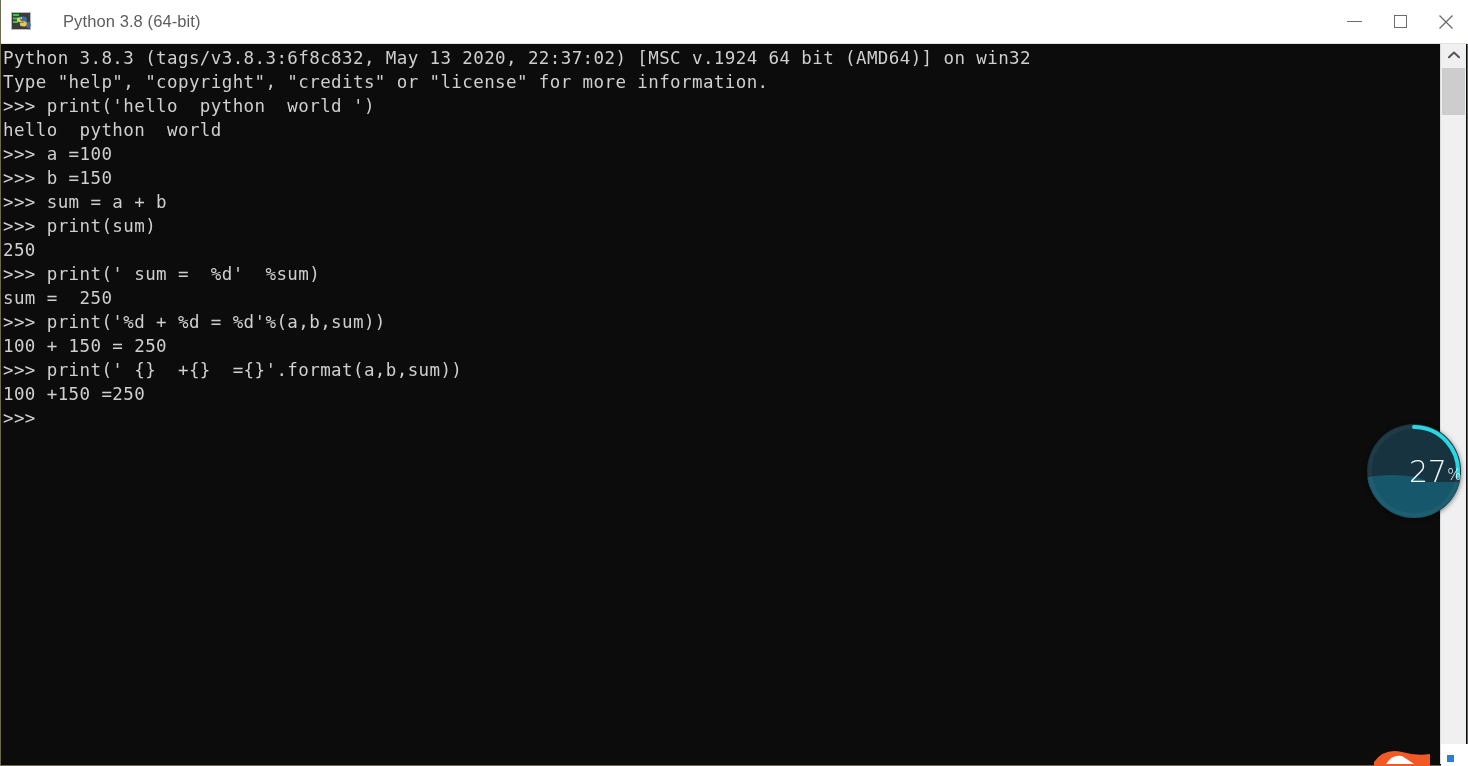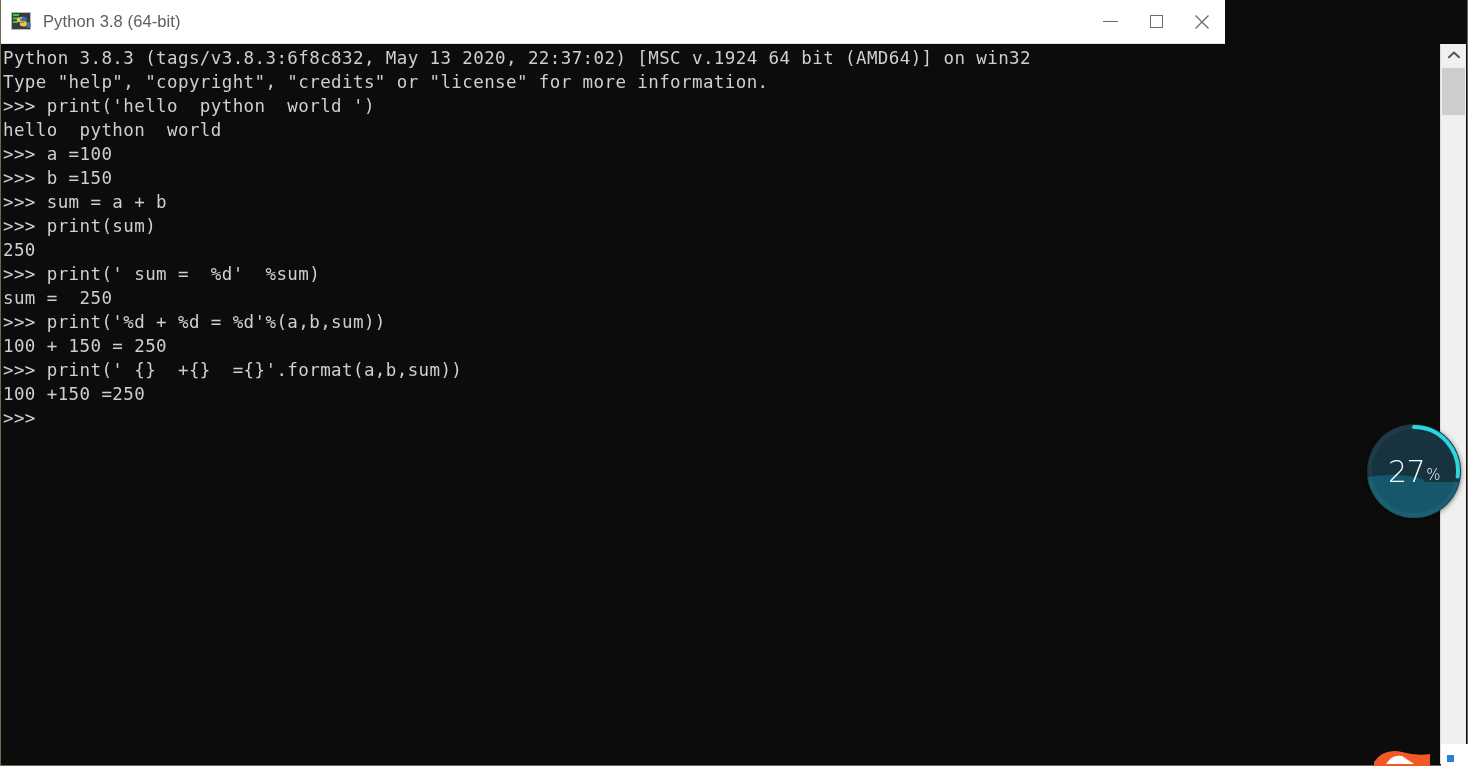--- a/index.html
+++ b/index.html
@@ -23,27 +23,28 @@
     background: #0c0c0c;
     box-sizing: border-box;
     border: 1px solid #6e6a52;
     border-top: none;
   }
 
   
   #title-bar {
     position: absolute;
     left: 0; top: 0;
-    width: 1224px;
+    width: 1468px;
     height: 44px;
     background: #ffffff;
     border-bottom: 1px solid #e3e3e3;
     display: flex;
     align-items: center;
     box-sizing: border-box;
+    gap: 20px;
   }
   #window-icon {
     width: 22px;
     height: 22px;
     margin-left: 10px;
     margin-right: 10px;
     flex: 0 0 auto;
     position: relative;
   }
   #window-title {
@@ -173,21 +174,21 @@
     width: 94px;
     height: 94px;
   }
   #widget-value {
     position: absolute;
     left: 0; top: 0;
     width: 94px;
     height: 94px;
     display: flex;
     align-items: center;
-    justify-content: center;
+    justify-content: flex-end;
     color: #f2fbff;
     font-family: "DejaVu Sans", sans-serif;
     font-weight: 300;
     font-size: 30px;
     letter-spacing: -0.5px;
   }
   #widget-percent {
     font-size: 15px;
     margin-left: 1px;
     align-self: center;

